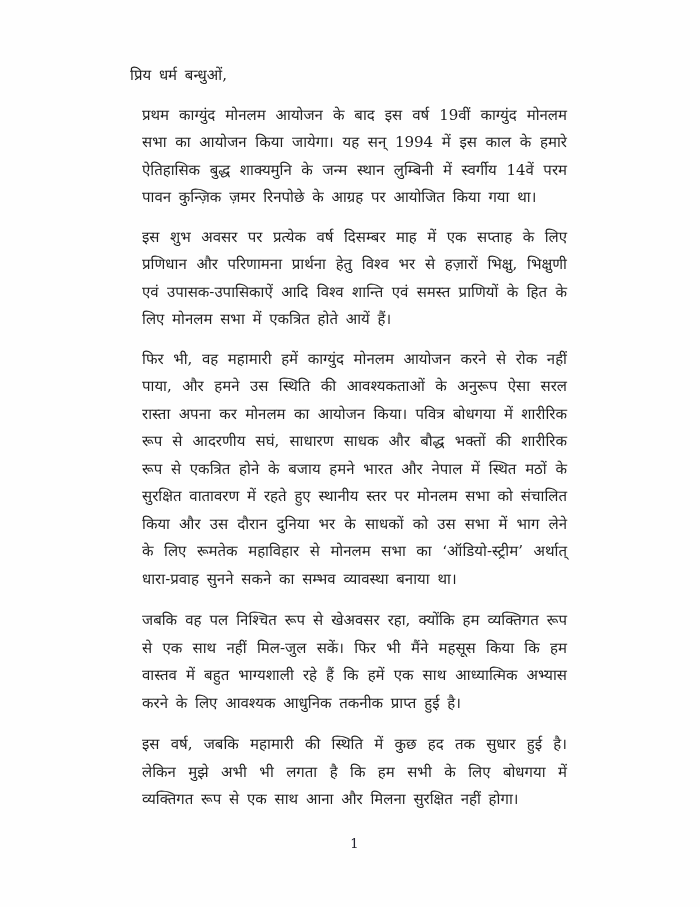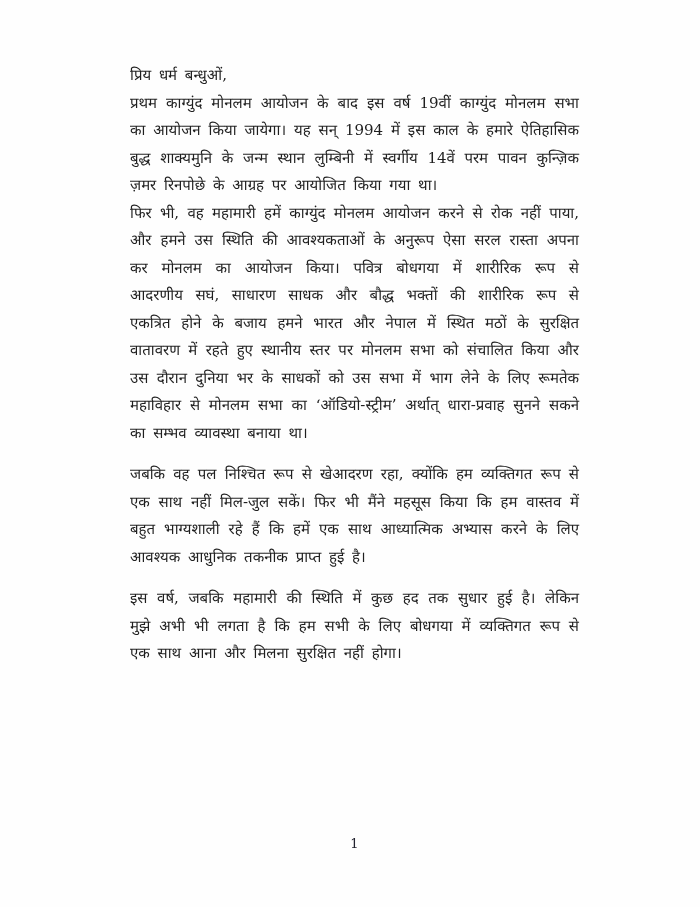--- a/index.html
+++ b/index.html
@@ -32,21 +32,21 @@
     line-height: 27.5px;
     text-align: left;
     word-spacing: 3px;
   }
   .para {
     font-size: 15px;
     line-height: 27.5px;
     text-align: justify;
     text-justify: inter-word;
     word-spacing: 3px;
-    margin: 0;
+    margin: 12px;
   }
   .para.gap-before {
     margin-top: 14px;
   }
   .page-number {
     position: absolute;
     left: 130px;
     width: 449px;
     top: 835px;
     text-align: center;
@@ -58,23 +58,24 @@
 </head>
 <body>
 
 <div class="sheet">
   <div class="content">
     <div class="salutation">प्रिय धर्म बन्धुओं,</div>
 
     <p class="para">प्रथम काग्युंद मोनलम आयोजन के बाद इस वर्ष 19वीं काग्युंद मोनलम सभा का आयोजन किया जायेगा। यह सन् 1994 में इस काल के हमारे ऐतिहासिक बुद्ध शाक्यमुनि के जन्म स्थान लुम्बिनी में स्वर्गीय 14वें परम पावन कुन्ज़िक ज़मर रिनपोछे के आग्रह पर आयोजित किया गया था।</p>
 
 
+    <p class="para">इस शुभ अवसर पर प्रत्येक वर्ष दिसम्बर माह में एक सप्ताह के लिए प्रणिधान और परिणामना प्रार्थना हेतु विश्व भर से हज़ारों भिक्षु, भिक्षुणी एवं उपासक-उपासिकाऐं आदि विश्व शान्ति एवं समस्त प्राणियों के हित के लिए मोनलम सभा में एकत्रित होते आयें हैं।</p>
 
 
     <p class="para">फिर भी, वह महामारी हमें काग्युंद मोनलम आयोजन करने से रोक नहीं पाया, और हमने उस स्थिति की आवश्यकताओं के अनुरूप ऐसा सरल रास्ता अपना कर मोनलम का आयोजन किया। पवित्र बोधगया में शारीरिक रूप से आदरणीय सघं, साधारण साधक और बौद्ध भक्तों की शारीरिक रूप से एकत्रित होने के बजाय हमने भारत और नेपाल में स्थित मठों के सुरक्षित वातावरण में रहते हुए स्थानीय स्तर पर मोनलम सभा को संचालित किया और उस दौरान दुनिया भर के साधकों को उस सभा में भाग लेने के लिए रूमतेक महाविहार से मोनलम सभा का ‘ऑडियो-स्ट्रीम’ अर्थात् धारा-प्रवाह सुनने सकने का सम्भव व्यावस्था बनाया था।</p>
 
-    <p class="para gap-before">जबकि वह पल निश्चित रूप से खेआदरण रहा, क्योंकि हम व्यक्तिगत रूप से एक साथ नहीं मिल-जुल सकें। फिर भी मैंने महसूस किया कि हम वास्तव में बहुत भाग्यशाली रहे हैं कि हमें एक साथ आध्यात्मिक अभ्यास करने के लिए आवश्यक आधुनिक तकनीक प्राप्त हुई है।</p>
+    <p class="para gap-before">जबकि वह पल निश्चित रूप से खेअवसर रहा, क्योंकि हम व्यक्तिगत रूप से एक साथ नहीं मिल-जुल सकें। फिर भी मैंने महसूस किया कि हम वास्तव में बहुत भाग्यशाली रहे हैं कि हमें एक साथ आध्यात्मिक अभ्यास करने के लिए आवश्यक आधुनिक तकनीक प्राप्त हुई है।</p>
 
     <p class="para gap-before">इस वर्ष, जबकि महामारी की स्थिति में कुछ हद तक सुधार हुई है। लेकिन मुझे अभी भी लगता है कि हम सभी के लिए बोधगया में व्यक्तिगत रूप से एक साथ आना और मिलना सुरक्षित नहीं होगा।</p>
   </div>
 
   <div class="page-number">1</div>
 </div>
 
 </body></html>

